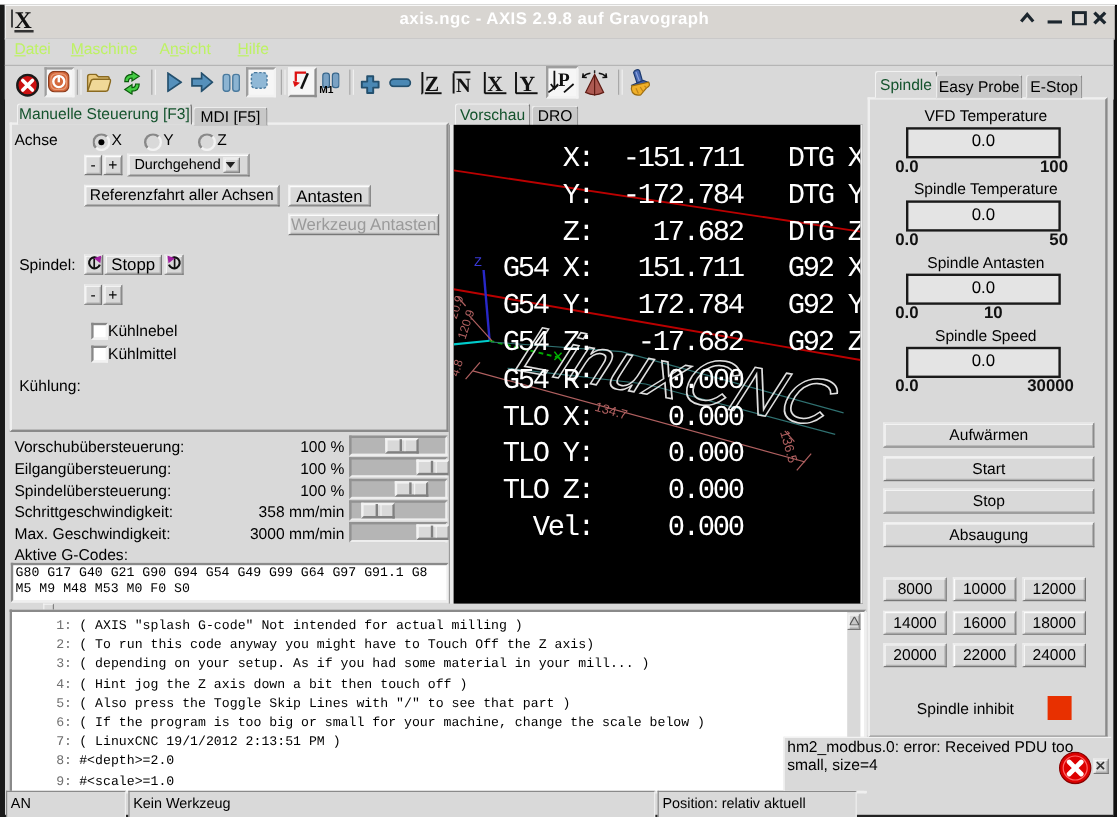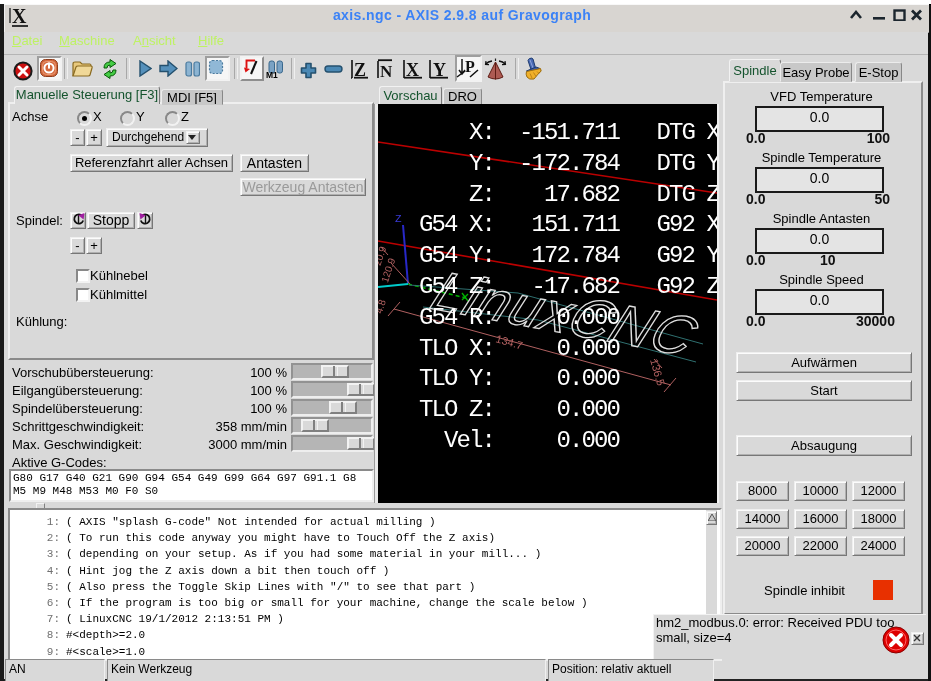--- a/index.html
+++ b/index.html
@@ -1,19 +1,19 @@
 <!DOCTYPE html>
 <html><head><meta charset="utf-8"><style>
 html,body{margin:0;padding:0;width:931px;height:681px;overflow:hidden;background:#000;}
 body{font-family:"Liberation Sans",sans-serif;}
 #win{position:absolute;left:0;top:0;width:931px;height:681px;}
 .abs{position:absolute;}
 #chrome{position:absolute;left:4px;top:4px;width:924px;height:676px;background:#d9d9d9;}
 #titlebar{position:absolute;left:4px;top:4px;width:924px;height:27px;background:#d8d5d1;border-top:1px solid #f8f8f8;border-left:1px solid #f0f0f0;border-bottom:1px solid #9a9a9a;}
-#title{position:absolute;left:0;top:7px;width:924px;text-align:center;font-size:14px;letter-spacing:0.4px;font-weight:bold;color:#3b82f6;}
+#title{position:absolute;left:0;top:7px;width:924px;text-align:center;font-size:14px;letter-spacing:0.4px;font-weight:bold;color:#ffffff;}
 #menubar{position:absolute;left:4px;top:32px;width:924px;height:22px;background:#d9d9d9;border-bottom:1px solid #b5b5b5;}
 .menu{position:absolute;top:33px;font-size:13px;color:#bef264;}
 #toolbar{position:absolute;left:4px;top:55px;width:924px;height:28px;background:#d9d9d9;}
 .tsep{position:absolute;top:3px;width:2px;height:21px;border-left:1px solid #a8a8a8;border-right:1px solid #efefef;}
 .sunkbtn{position:absolute;background:#f6f6f6;border:2px solid;border-color:#9e9e9e #f2f2f2 #f2f2f2 #9e9e9e;}
 .raisbtn{position:absolute;background:#f6f6f6;border:2px solid;border-color:#f2f2f2 #8e8e8e #8e8e8e #f2f2f2;}
 .btn{position:absolute;background:#d9d9d9;border:1px solid;border-color:#efefef #777 #777 #efefef;box-shadow:inset 1px 1px 0 #fcfcfc, inset -1px -1px 0 #b0b0b0;text-align:center;font-size:13px;color:#000;}
 .lbl{position:absolute;font-size:13px;color:#000;white-space:nowrap;}
 .tab{position:absolute;background:#c8c8c8;border:1px solid;border-color:#ececec #888 #c8c8c8 #ececec;border-radius:3px 3px 0 0;font-size:13px;text-align:center;color:#000;white-space:nowrap;overflow:hidden;}
 .tabsel{position:absolute;background:#d9d9d9;border:1px solid;border-color:#f2f2f2 #777 #d9d9d9 #f2f2f2;border-radius:3px 3px 0 0;font-size:13px;text-align:center;color:#14532d;white-space:nowrap;overflow:hidden;}
@@ -317,20 +317,21 @@
 <div class="plbl" style="top:211px;">Spindle Antasten</div>
 <div class="pbox" style="top:228px;">0.0</div>
 <div class="psub" style="left:746px;top:252px;">0.0</div>
 <div class="psub" style="left:820px;top:252px;width:70px;text-align:left;">10</div>
 <div class="plbl" style="top:272px;">Spindle Speed</div>
 <div class="pbox" style="top:289px;">0.0</div>
 <div class="psub" style="left:746px;top:313px;">0.0</div>
 <div class="psub" style="left:856px;top:313px;width:70px;text-align:left;">30000</div>
 <div class="rbtn" style="top:352px;">Aufwärmen</div>
 <div class="rbtn" style="top:380px;">Start</div>
+<div class="rbtn" style="top:407px;">Stop</div>
 <div class="rbtn" style="top:435px;">Absaugung</div>
 <div class="gbtn" style="left:736px;top:481px;">8000</div>
 <div class="gbtn" style="left:794px;top:481px;">10000</div>
 <div class="gbtn" style="left:852px;top:481px;">12000</div>
 <div class="gbtn" style="left:736px;top:509px;">14000</div>
 <div class="gbtn" style="left:794px;top:509px;">16000</div>
 <div class="gbtn" style="left:852px;top:509px;">18000</div>
 <div class="gbtn" style="left:736px;top:536px;">20000</div>
 <div class="gbtn" style="left:794px;top:536px;">22000</div>
 <div class="gbtn" style="left:852px;top:536px;">24000</div>

